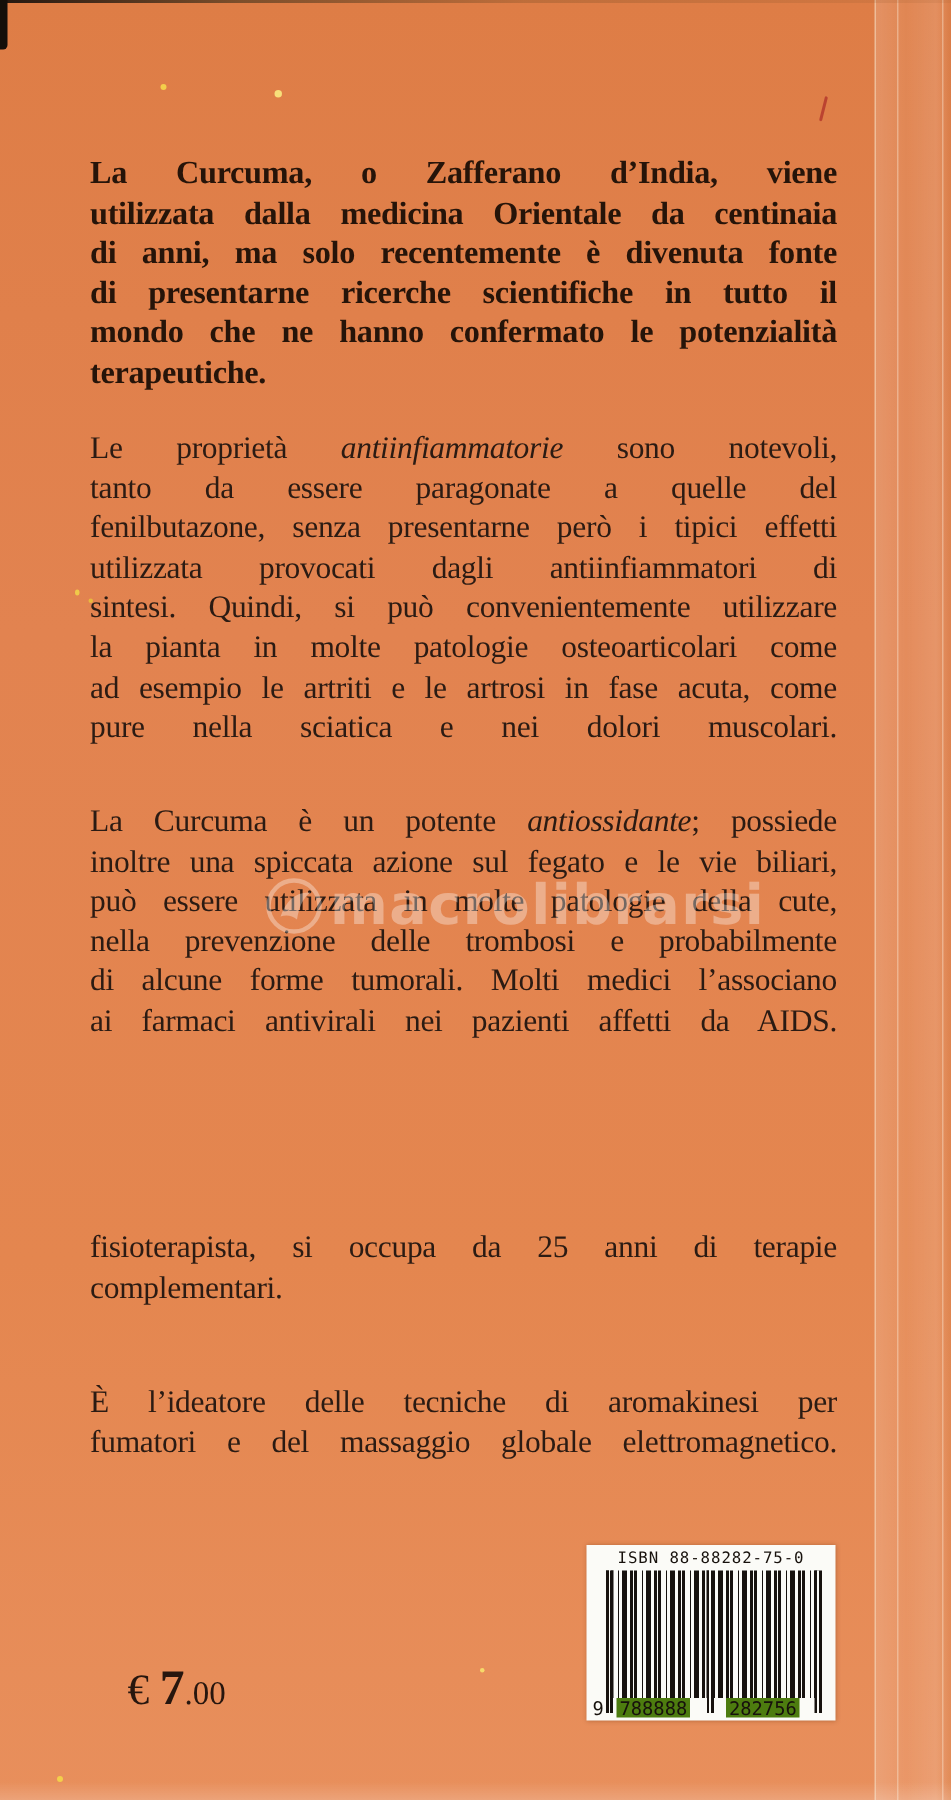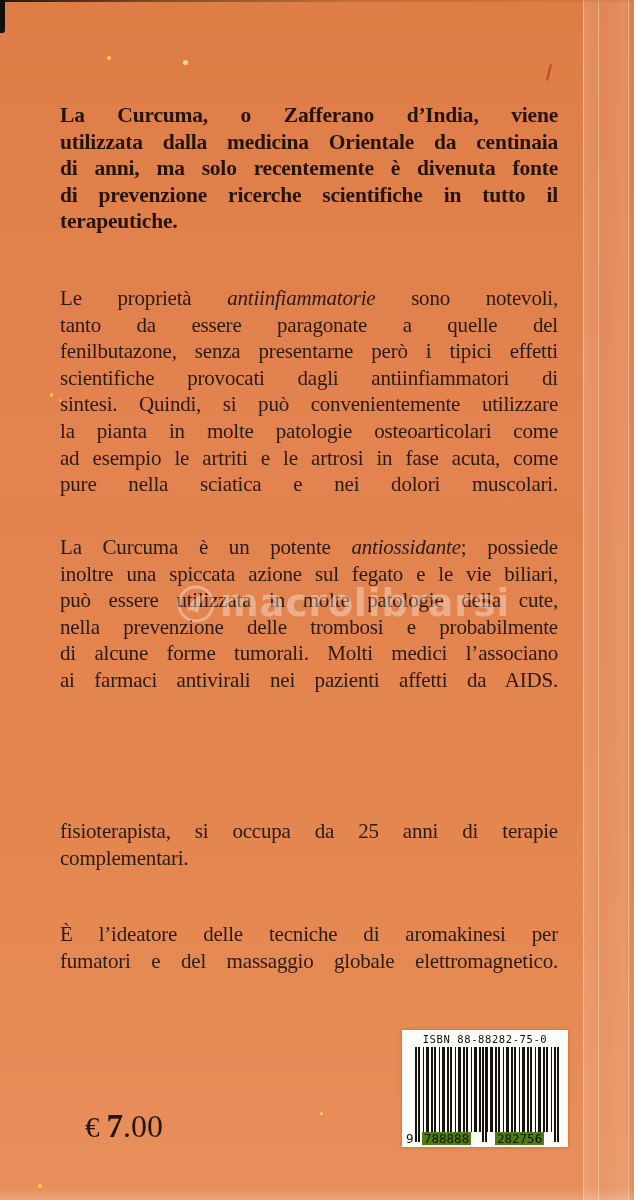--- a/index.html
+++ b/index.html
@@ -30,24 +30,24 @@
   .watermark{position:absolute;left:176px;top:584px;height:46px;display:flex;align-items:flex-start;
     color:rgba(255,255,255,0.34);pointer-events:none;}
   .wm-logo{width:40px;height:40px;flex:0 0 auto;margin-right:4px;}
   .wm-text{font-family:"DejaVu Sans","Liberation Sans",sans-serif;font-size:37px;font-weight:bold;
     letter-spacing:1px;text-transform:lowercase;line-height:40px;}
 
   
   .price{position:absolute;left:85px;top:1108px;display:flex;align-items:baseline;color:#27160e;}
   .price .euro{font-size:29px;margin-right:7px;}
   .price .amount{font-size:33px;font-weight:bold;}
-  .price .cents{font-size:32px;}
+  .price .cents{font-size:22px;}
 
   
-  .barcode{position:absolute;left:402px;top:1030px;width:166px;height:117px;background:#fbfbf7;
+  .barcode{position:absolute;left:391px;top:1030px;width:166px;height:117px;background:#fbfbf7;
     box-shadow:0 0 3px rgba(90,40,10,.35);font-family:"DejaVu Sans Mono","Liberation Mono",monospace;color:#17110c;}
   .isbn{margin-top:3px;text-align:center;font-size:10.5px;letter-spacing:.6px;white-space:nowrap;}
   .bars{position:absolute;left:13px;right:9px;top:17px;bottom:15px;
     background:repeating-linear-gradient(to right,
       #17120e 0 2px,#fbfbf7 2px 3px,#17120e 3px 5px,#fbfbf7 5px 8px,
       #17120e 8px 9px,#fbfbf7 9px 11px,#17120e 11px 14px,#fbfbf7 14px 16px);}
   .guard{position:absolute;top:17px;bottom:5px;width:5px;
     background:repeating-linear-gradient(to right,#17120e 0 2px,#fbfbf7 2px 3px);}
   .guard.g-left{left:13px;} .guard.g-mid{left:80px;} .guard.g-right{right:9px;}
   .digits{position:absolute;left:0;right:0;bottom:1px;height:14px;font-size:12.5px;line-height:13px;}
@@ -79,28 +79,29 @@
 </head>
 <body style="--bg: #e28350; --fg: #2b1b13;">
 
 <div class="cover">
 
   <div class="blurb">
       <div class="para para-intro bold">
         <div class="line"><span>La Curcuma, o Zafferano d’India, viene</span></div>
         <div class="line"><span>utilizzata dalla medicina Orientale da centinaia</span></div>
         <div class="line"><span>di anni, ma solo recentemente è divenuta fonte</span></div>
-        <div class="line"><span>di prevenzione ricerche scientifiche in tutto il</span></div>
+        <div class="line"><span>di presentarne ricerche scientifiche in tutto il</span></div>
+        <div class="line"><span>mondo che ne hanno confermato le potenzialità</span></div>
         <div class="line no-stretch"><span>terapeutiche.</span></div>
       </div>
       <div class="para para-antiinflammatory">
         <div class="line"><span>Le proprietà </span><span class="bi">antiinfiammatorie</span><span> sono notevoli,</span></div>
         <div class="line"><span>tanto da essere paragonate a quelle del</span></div>
         <div class="line"><span>fenilbutazone, senza presentarne però i tipici effetti</span></div>
-        <div class="line"><span>scientifiche provocati dagli antiinfiammatori di</span></div>
+        <div class="line"><span>utilizzata provocati dagli antiinfiammatori di</span></div>
         <div class="line"><span>sintesi. Quindi, si può convenientemente utilizzare</span></div>
         <div class="line"><span>la pianta in molte patologie osteoarticolari come</span></div>
         <div class="line"><span>ad esempio le artriti e le artrosi in fase acuta, come</span></div>
         <div class="line"><span>pure nella sciatica e nei dolori muscolari.</span></div>
       </div>
       <div class="para para-antioxidant">
         <div class="line"><span>La Curcuma è un potente </span><span class="bi">antiossidante</span><span>; possiede</span></div>
         <div class="line"><span>inoltre una spiccata azione sul fegato e le vie biliari,</span></div>
         <div class="line"><span>può essere utilizzata in molte patologie della cute,</span></div>
         <div class="line"><span>nella prevenzione delle trombosi e probabilmente</span></div>

